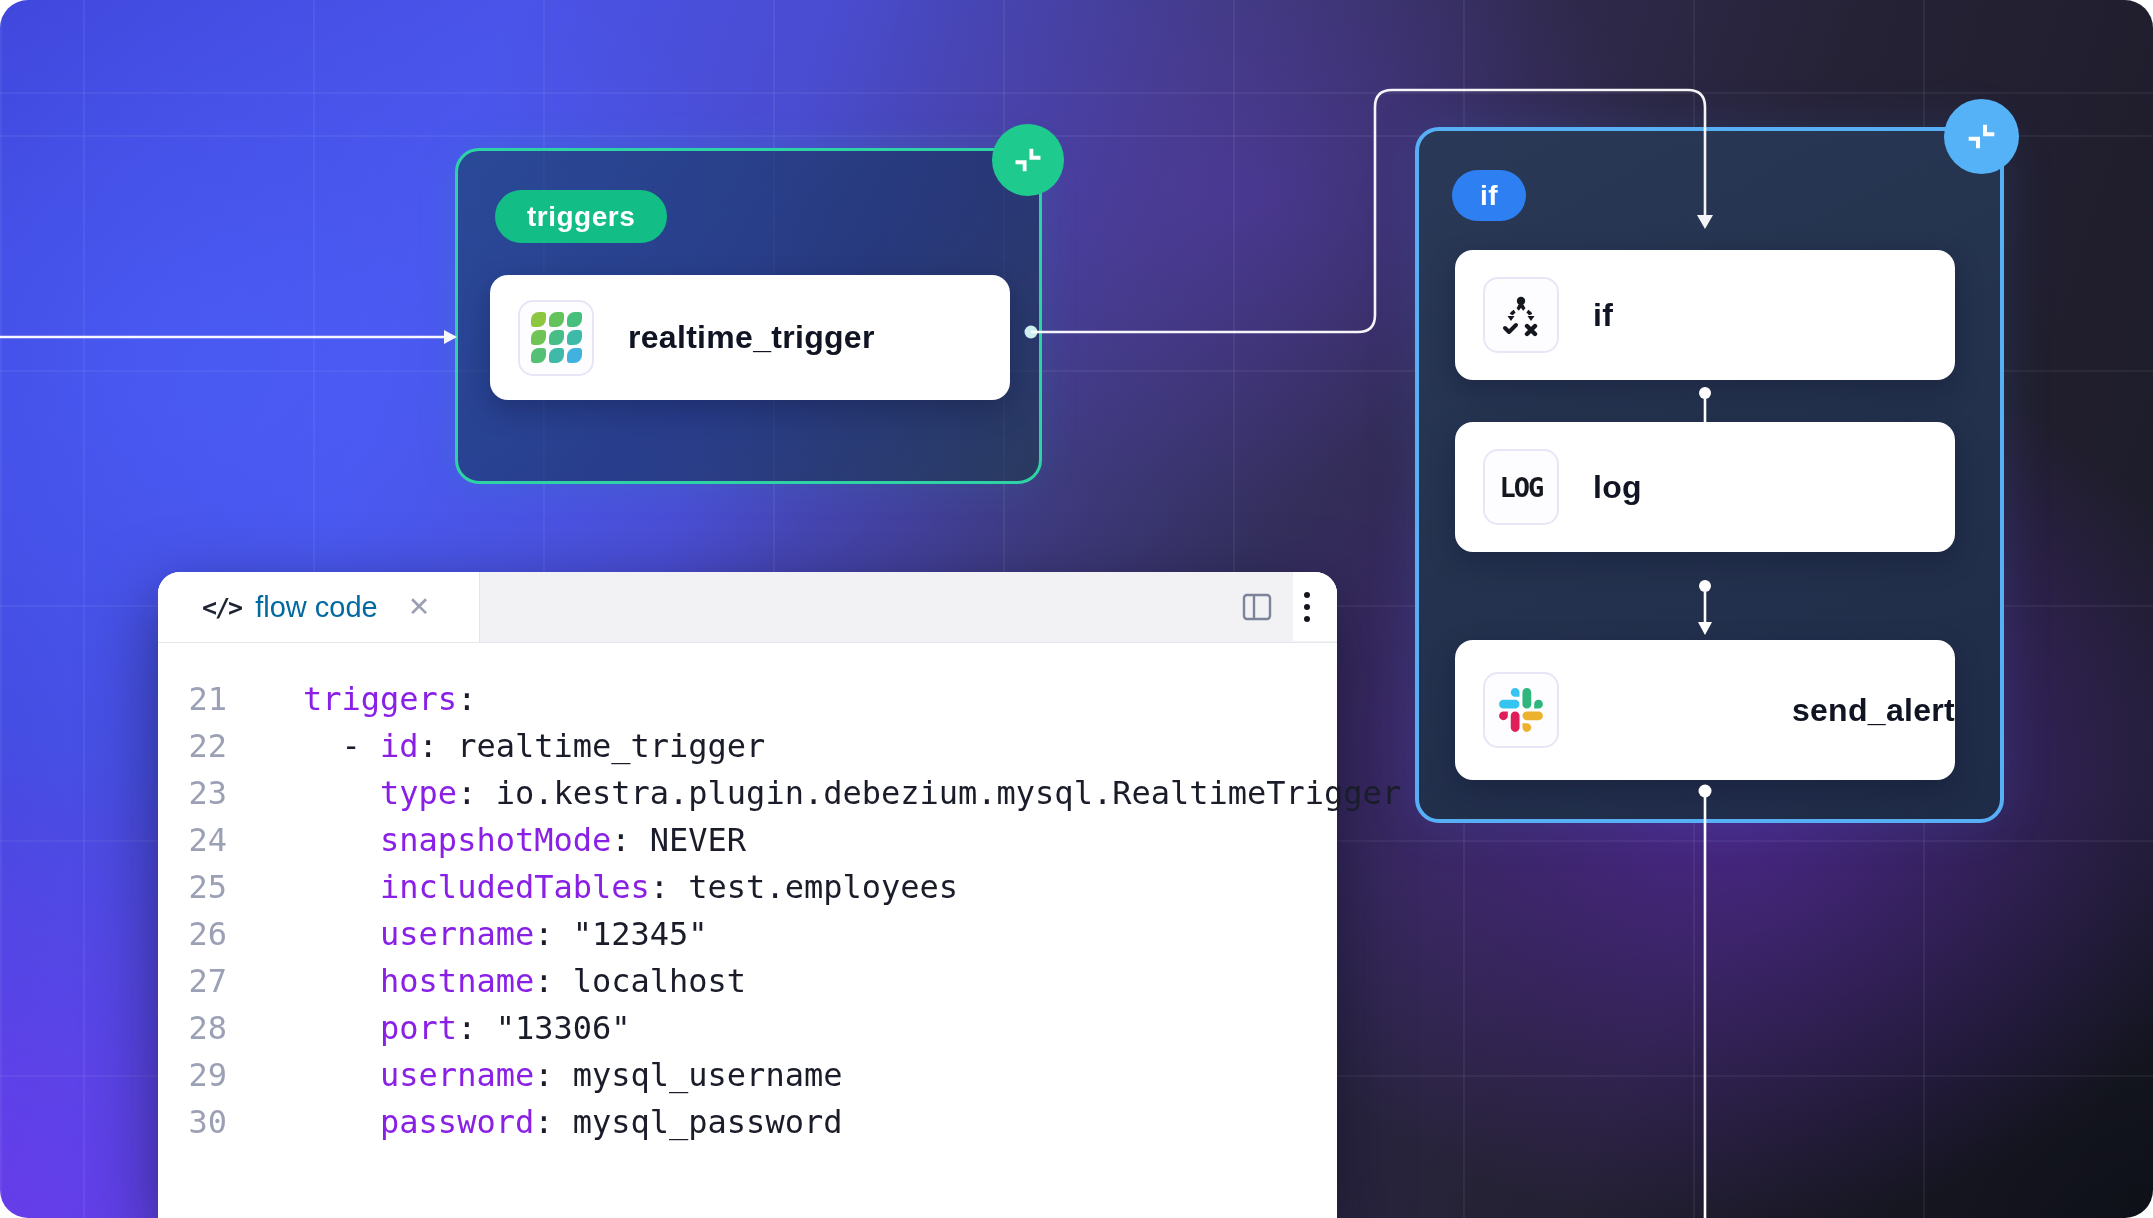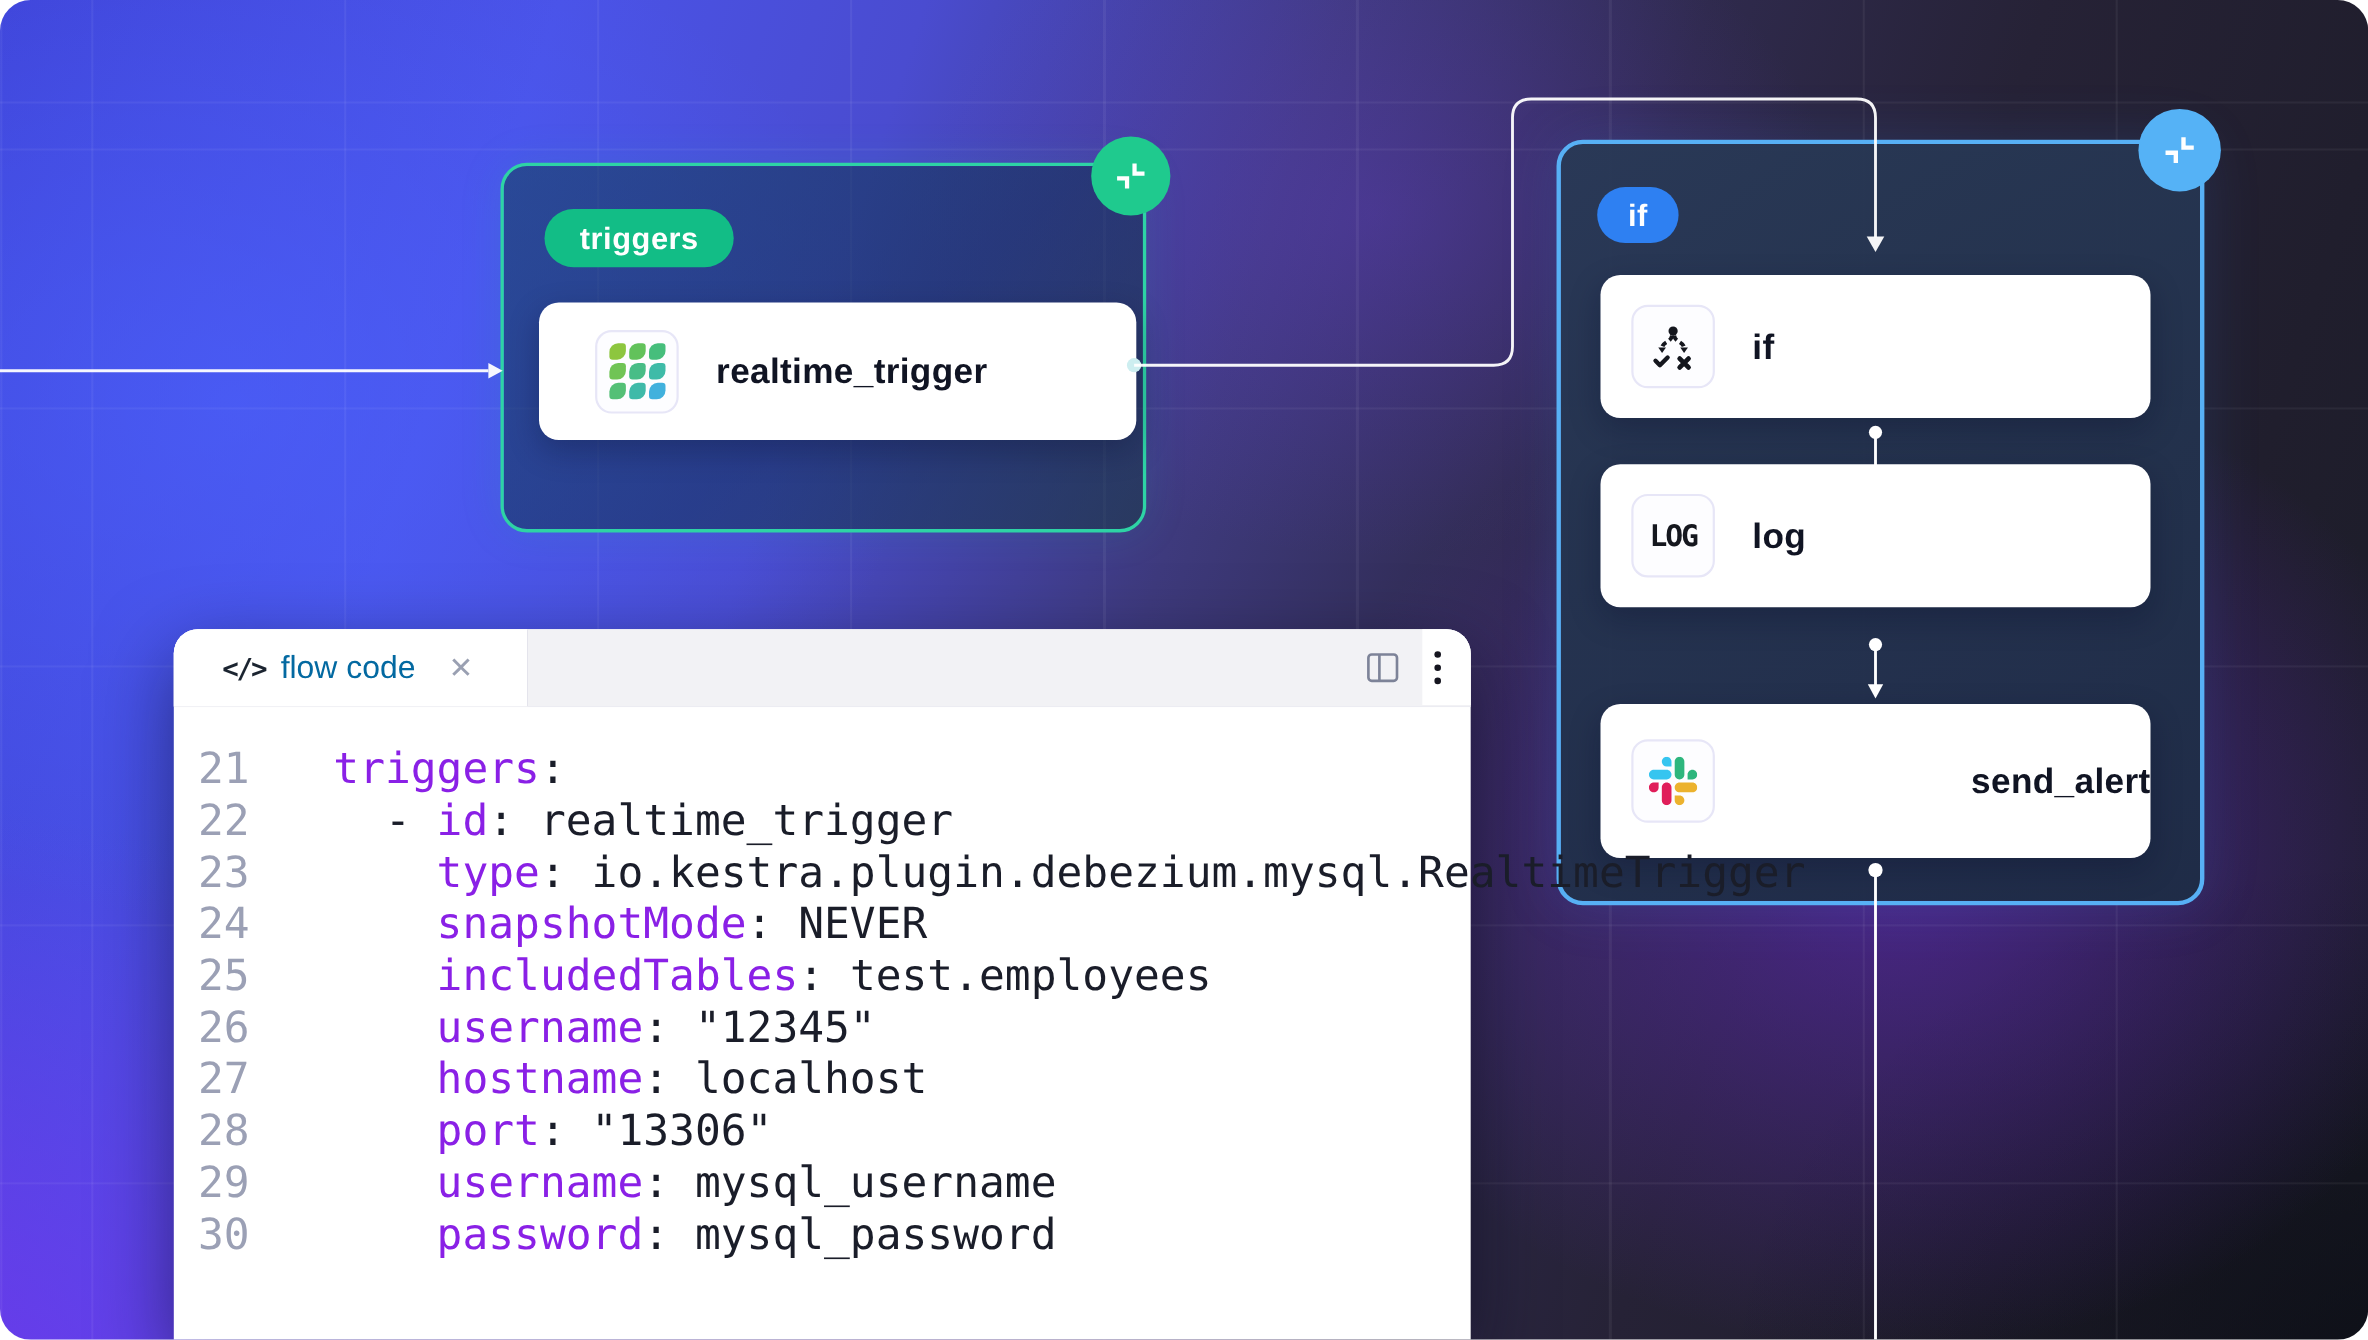--- a/index.html
+++ b/index.html
@@ -59,21 +59,21 @@
     position:absolute;z-index:4;background:#ffffff;border-radius:18px;
     box-shadow:0 10px 28px rgba(8,12,40,0.28);
     display:flex;align-items:center;
   }
   .card .tile{
     flex:none;display:flex;align-items:center;justify-content:center;
     width:72px;height:72px;margin-left:28px;
     background:#fdfdff;border:2px solid #e7e6f7;border-radius:15px;
   }
   .card .label{margin-left:34px;font-weight:bold;font-size:32px;color:#101423;letter-spacing:0.3px;}
-  .card-trigger{left:490px;top:275px;width:520px;height:125px;padding-left:23px;}
+  .card-trigger{left:490px;top:275px;width:520px;height:125px;}
   .card-if{left:1455px;top:250px;width:500px;height:130px;}
   .card-log{left:1455px;top:422px;width:500px;height:130px;}
   .card-send{left:1455px;top:640px;width:500px;height:140px;justify-content:space-between;}
 
   
   .dbz{display:grid;grid-template-columns:repeat(3,15px);grid-template-rows:repeat(3,15px);gap:3px;}
   .dbz span{display:block;border-radius:8px 3px 8px 3px;}
   .dbz .c0{background:#8dc63f}.dbz .c1{background:#62c25b}.dbz .c2{background:#46be7c}
   .dbz .c3{background:#70c455}.dbz .c4{background:#48bd87}.dbz .c5{background:#3ebba8}
   .dbz .c6{background:#54c076}.dbz .c7{background:#3fbaa9}.dbz .c8{background:#41b1dd}
@@ -96,21 +96,21 @@
     display:flex;align-items:center;padding-left:44px;box-sizing:border-box;
   }
   .tab .code-glyph{font-weight:bold;font-size:25px;color:#1b2430;font-family:"DejaVu Sans Mono",monospace;letter-spacing:-2px;}
   .tab .tab-label{margin-left:14px;font-weight:normal;font-size:29px;color:#0369a1;}
   .tab .close{margin-left:30px;font-size:27px;color:#9aa0b2;font-weight:normal;cursor:pointer;}
   .bar-white{position:absolute;right:0;top:0;width:44px;height:69px;background:#ffffff;border-top-right-radius:22px;}
   .split-btn{position:absolute;right:64px;top:19px;width:32px;height:32px;}
   .kebab{position:absolute;right:12px;top:17px;width:36px;height:36px;display:flex;flex-direction:column;align-items:center;justify-content:center;gap:6px;}
   .kebab i{width:6px;height:6px;border-radius:50%;background:#15151f;}
 
-  .code-area{padding-top:33px;font-family:"DejaVu Sans Mono",monospace;font-size:39px;line-height:47px;}
+  .code-area{padding-top:33px;font-family:"DejaVu Sans Mono",monospace;font-size:32px;line-height:47px;}
   .code-line{display:flex;height:47px;white-space:pre;}
   .code-line .ln{width:69px;text-align:right;color:#9ba0b5;flex:none;}
   .code-line .code{margin-left:76px;color:#1a1d29;}
   .code-line .key{color:#8a20e6;}
 
   
   .edges{position:absolute;inset:0;z-index:6;pointer-events:none;}
 
   
   .badge svg, .tile svg{display:block;}

